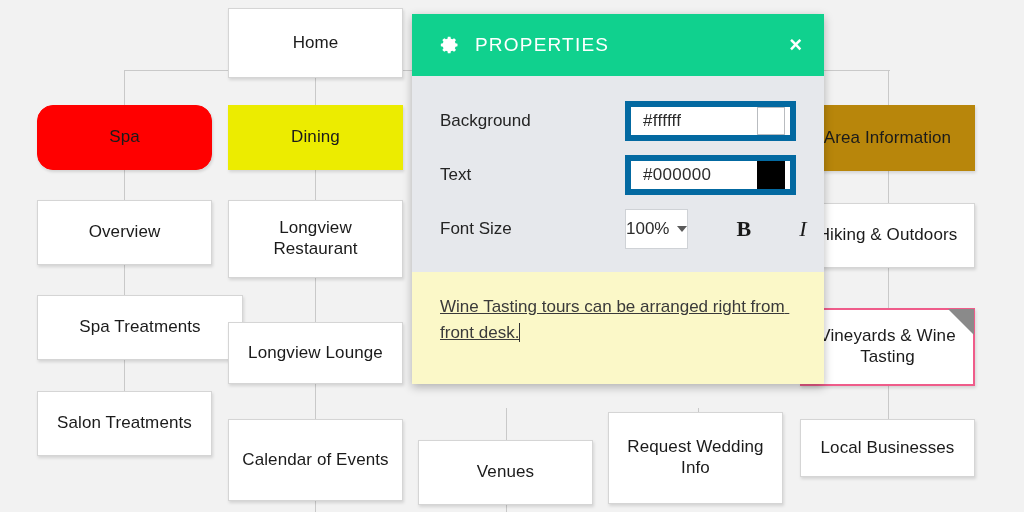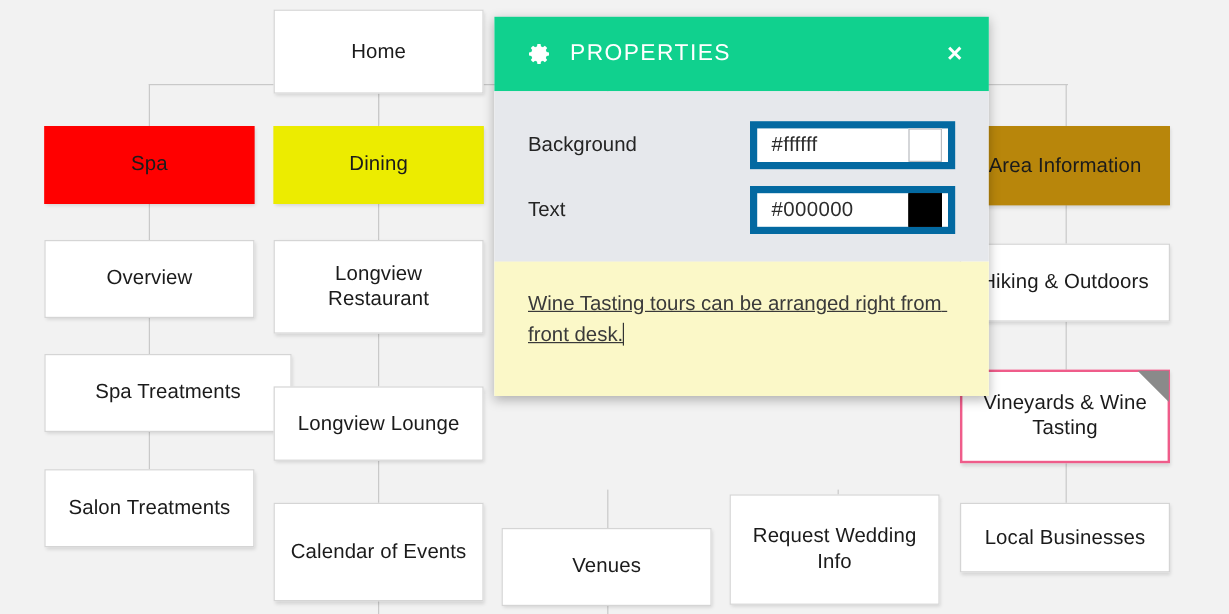--- a/index.html
+++ b/index.html
@@ -44,20 +44,21 @@
     font-size: 17px;
     line-height: 1.22;
     padding: 4px 8px;
     letter-spacing: 0.1px;
   }
   .node span { display: block; }
 
   .node.red {
     background: #ff0000;
     border-color: #ff0000;
+    border-radius: 16px;
   }
   .node.yellow {
     background: #ecec00;
     border-color: #ecec00;
   }
   .node.gold {
     background: #b8860b;
     border-color: #b8860b;
   }
   .node.selected {
@@ -301,17 +302,26 @@
       </div>
 
       <div class="field-row">
         <span class="field-label">Text</span>
         <div class="color-input">
           <span class="val">#000000</span>
           <span class="swatch black" id="text-swatch" style="background: rgb(0, 0, 0);"></span>
         </div>
       </div>
 
+      <div class="field-row">
+        <span class="field-label">Font Size</span>
+        <div class="select-box">
+          <span>100%</span>
+          <span class="caret"></span>
+        </div>
+        <span class="style-btn bold">B</span>
+        <span class="style-btn italic">I</span>
+      </div>
     </div>
 
     <div class="note-area" style="background: rgb(251, 248, 200); text-decoration: underline;"><span class="note-text">Wine Tasting tours can be arranged right from front desk.</span><span class="caret-bar"></span></div>
   </div>
 </div>
 
 </body></html>

